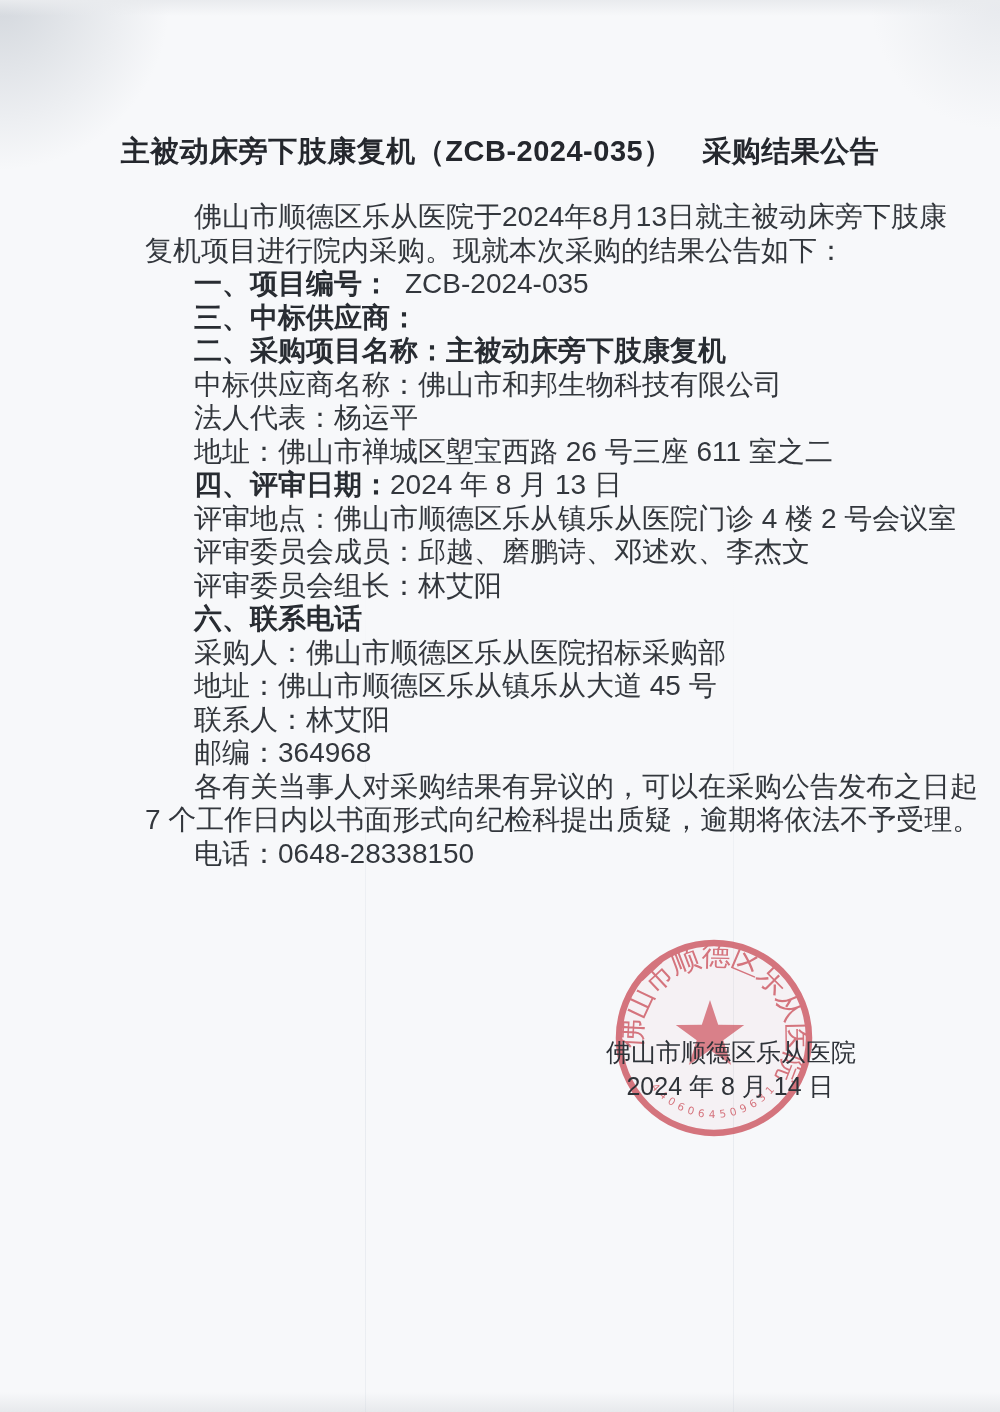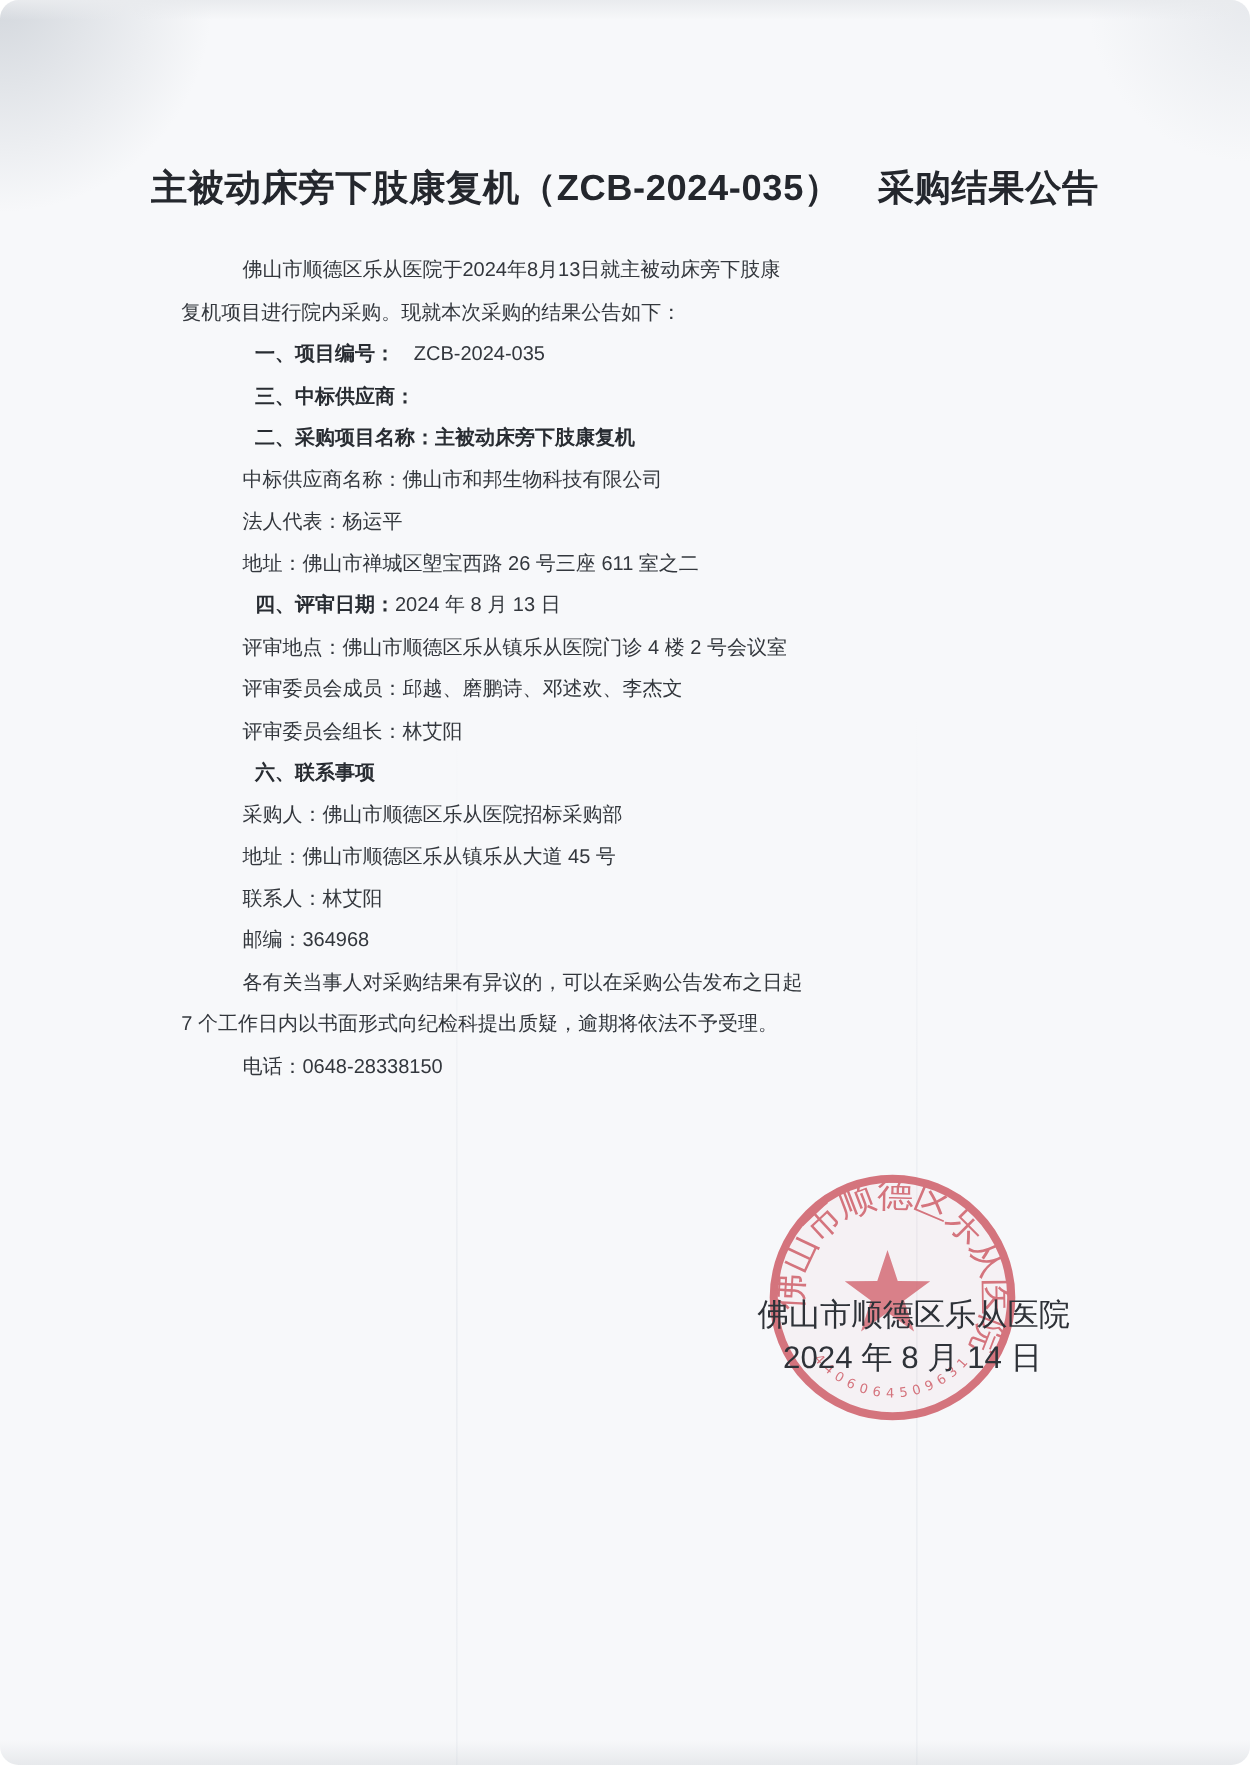--- a/index.html
+++ b/index.html
@@ -12,21 +12,20 @@
     width: 1000px;
     height: 1412px;
     overflow: hidden;
     background-color: #f7f8fa;
     background-image:
       linear-gradient(to bottom, #e9ebee 0px, rgba(233,235,238,0) 16px),
       radial-gradient(circle at 0 0, rgba(168,176,186,0.45), rgba(168,176,186,0) 170px),
       radial-gradient(circle at 100% 0, rgba(190,196,205,0.28), rgba(190,196,205,0) 130px),
       linear-gradient(to top, #e7e9ec 0px, rgba(231,233,236,0) 20px);
     color: #33373d;
-    border-radius: 15px;
   }
   
   .vline {
     position: absolute;
     top: 0;
     width: 1px;
     height: 1412px;
     background: linear-gradient(to bottom, rgba(195,203,214,0) 40%, rgba(195,203,214,0.30) 75%, rgba(195,203,214,0.22) 100%);
   }
   .vline-a { left: 365px; }
@@ -44,26 +43,26 @@
     font-weight: bold;
     letter-spacing: 0.5px;
     color: #24272d;
     white-space: nowrap;
   }
   .content {
     position: absolute;
     top: 200px;
     left: 145px;
     width: 760px;
-    font-size: 16px;
+    font-size: 28px;
     line-height: 33.5px;
   }
   .line { white-space: nowrap; }
   .indent { padding-left: 49px; }
-  .bold, .line.bold { font-weight: bold; color: #282c32; margin-left: 10px; }
+  .bold, .line.bold { font-weight: bold; color: #282c32; }
   .val-gap { margin-left: 15px; }
 
   .signature {
     position: absolute;
     top: 1035px;
     left: 606px;
     width: 248px;
     text-align: center;
     font-size: 25px;
     line-height: 34px;
@@ -111,21 +110,21 @@
     <div class="line indent bold">二、采购项目名称：主被动床旁下肢康复机</div>
     <div class="line indent">中标供应商名称：佛山市和邦生物科技有限公司</div>
     <div class="line indent">法人代表：杨运平</div>
     <div class="line indent">地址：佛山市禅城区塱宝西路 26 号三座 611 室之二</div>
 
     <div class="line indent"><span class="bold">四、评审日期：</span><span>2024 年 8 月 13 日</span></div>
 
     <div class="line indent">评审地点：佛山市顺德区乐从镇乐从医院门诊 4 楼 2 号会议室</div>
     <div class="line indent">评审委员会成员：邱越、磨鹏诗、邓述欢、李杰文</div>
     <div class="line indent">评审委员会组长：林艾阳</div>
-    <div class="line indent bold">六、联系事项</div>
+    <div class="line indent bold">六、联系电话</div>
     <div class="line indent">采购人：佛山市顺德区乐从医院招标采购部</div>
     <div class="line indent">地址：佛山市顺德区乐从镇乐从大道 45 号</div>
     <div class="line indent">联系人：林艾阳</div>
     <div class="line indent">邮编：364968</div>
     <div class="line indent">各有关当事人对采购结果有异议的，可以在采购公告发布之日起</div>
     <div class="line">7 个工作日内以书面形式向纪检科提出质疑，逾期将依法不予受理。</div>
     <div class="line indent">电话：0648-28338150</div>
   </div>
 
   <svg class="seal" viewBox="0 0 220 220" xmlns="http://www.w3.org/2000/svg">

